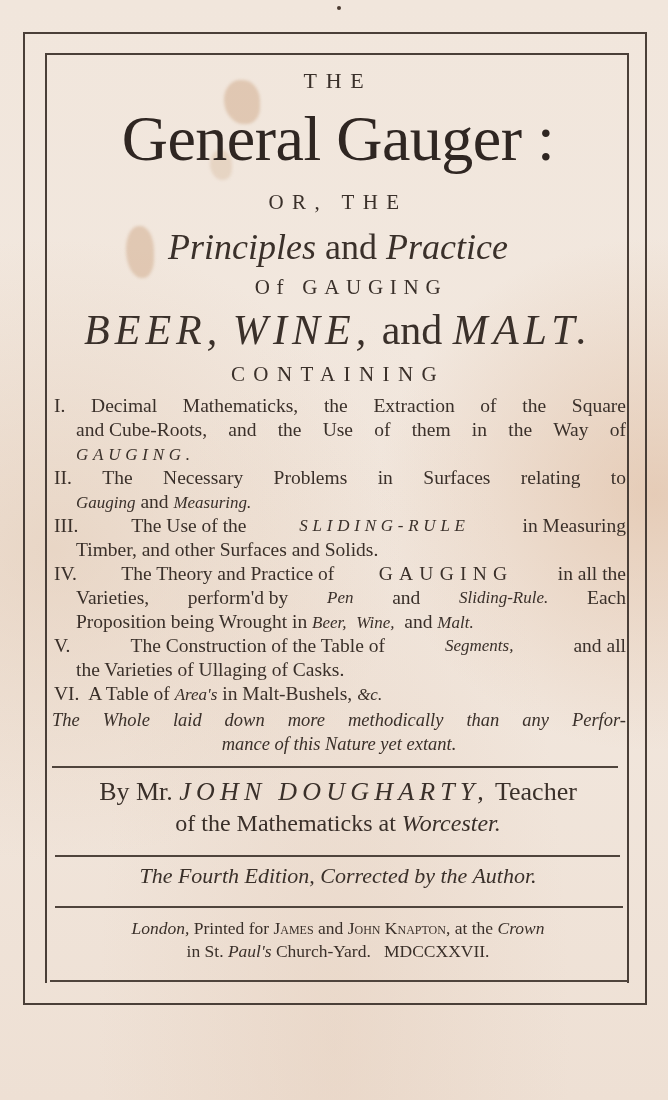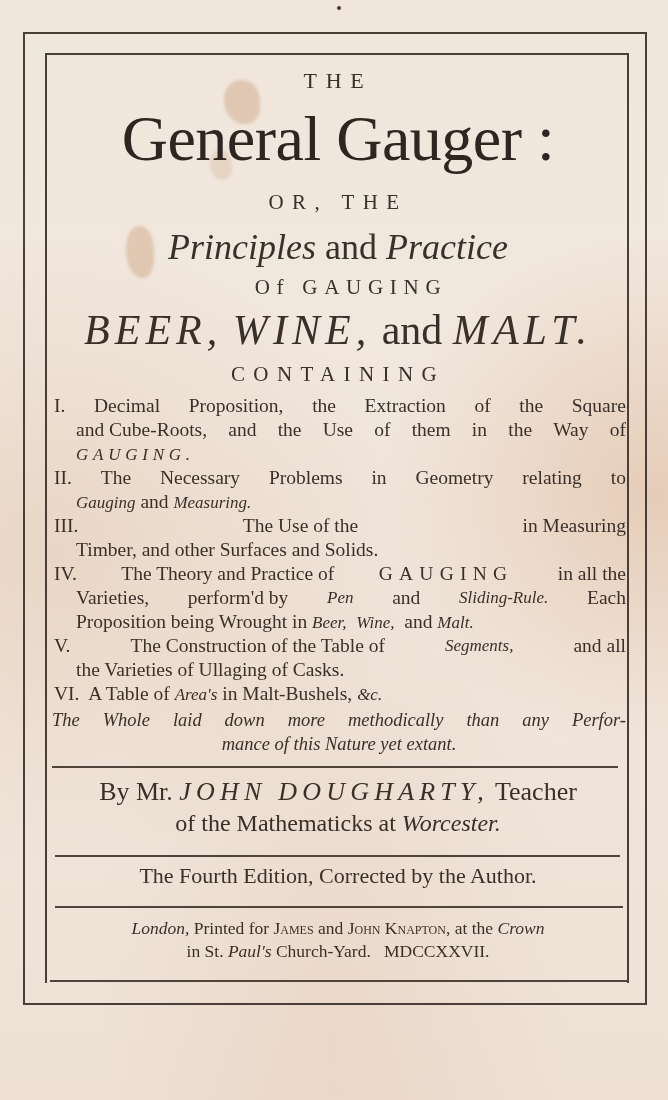--- a/index.html
+++ b/index.html
@@ -52,21 +52,21 @@
   .item.indent { left: 76px; width: 550px; }
   .justify { display: flex; justify-content: space-between; }
   .small-it { font-style: italic; font-size: 17px; }
   .sc { font-style: italic; letter-spacing: 0.28em; font-size: 17px; }
 
   .whole { position: absolute; left: 52px; width: 574px; font-style: italic; font-size: 18.5px; white-space: nowrap; }
 
   .author { top: 777px; font-size: 26px; }
   .author .nm { font-style: italic; letter-spacing: 0.2em; }
   .teacher { top: 810px; font-size: 24px; }
-  .edition { top: 863px; font-size: 22px; }
+  .edition { top: 863px; font-size: 22px; font-style: italic; }
   .imprint1 { top: 918px; font-size: 17.5px; }
   .imprint2 { top: 941px; font-size: 17.5px; }
   .smallcaps { font-variant: small-caps; text-align: center; }
 </style>
 </head>
 <body>
 
 <div class="paper"></div>
 <div class="stain s1"></div>
 <div class="stain s2"></div>
@@ -89,21 +89,21 @@
   <span class="big">BEER,</span>
   <span class="big">WINE,</span>
   <span>and</span>
   <span class="big">MALT.</span>
 </div>
 <div class="line t-contain">CONTAINING</div>
 
 <div class="item justify" style="top:394px">
   <span>I.</span>
   <span>Decimal</span>
-  <span>Proposition,</span>
+  <span>Mathematicks,</span>
   <span>the</span>
   <span>Extraction</span>
   <span>of</span>
   <span>the</span>
   <span>Square</span>
 </div>
 <div class="item indent justify" style="top:418px">
   <span>and Cube-Roots,</span>
   <span>and</span>
   <span>the</span>
@@ -118,33 +118,34 @@
 <div class="item indent" style="top:442px">
   <span class="sc">GAUGING.</span>
 </div>
 
 <div class="item justify" style="top:466px">
   <span>II.</span>
   <span>The</span>
   <span>Necessary</span>
   <span>Problems</span>
   <span>in</span>
-  <span>Geometry</span>
+  <span>Surfaces</span>
   <span>relating</span>
   <span>to</span>
 </div>
 <div class="item indent" style="top:490px">
   <span class="small-it">Gauging</span>
   <span>and</span>
   <span class="small-it">Measuring.</span>
 </div>
 
 <div class="item justify" style="top:514px">
   <span>III.</span>
   <span>The Use of the</span>
+  <span class="sc">SLIDING-RULE</span>
   <span>in Measuring</span>
 </div>
 <div class="item indent" style="top:538px">Timber, and other Surfaces and Solids.</div>
 
 <div class="item justify" style="top:562px">
   <span>IV.</span>
   <span>The Theory and Practice of</span>
   <span class="caps">GAUGING</span>
   <span>in all the</span>
 </div>

